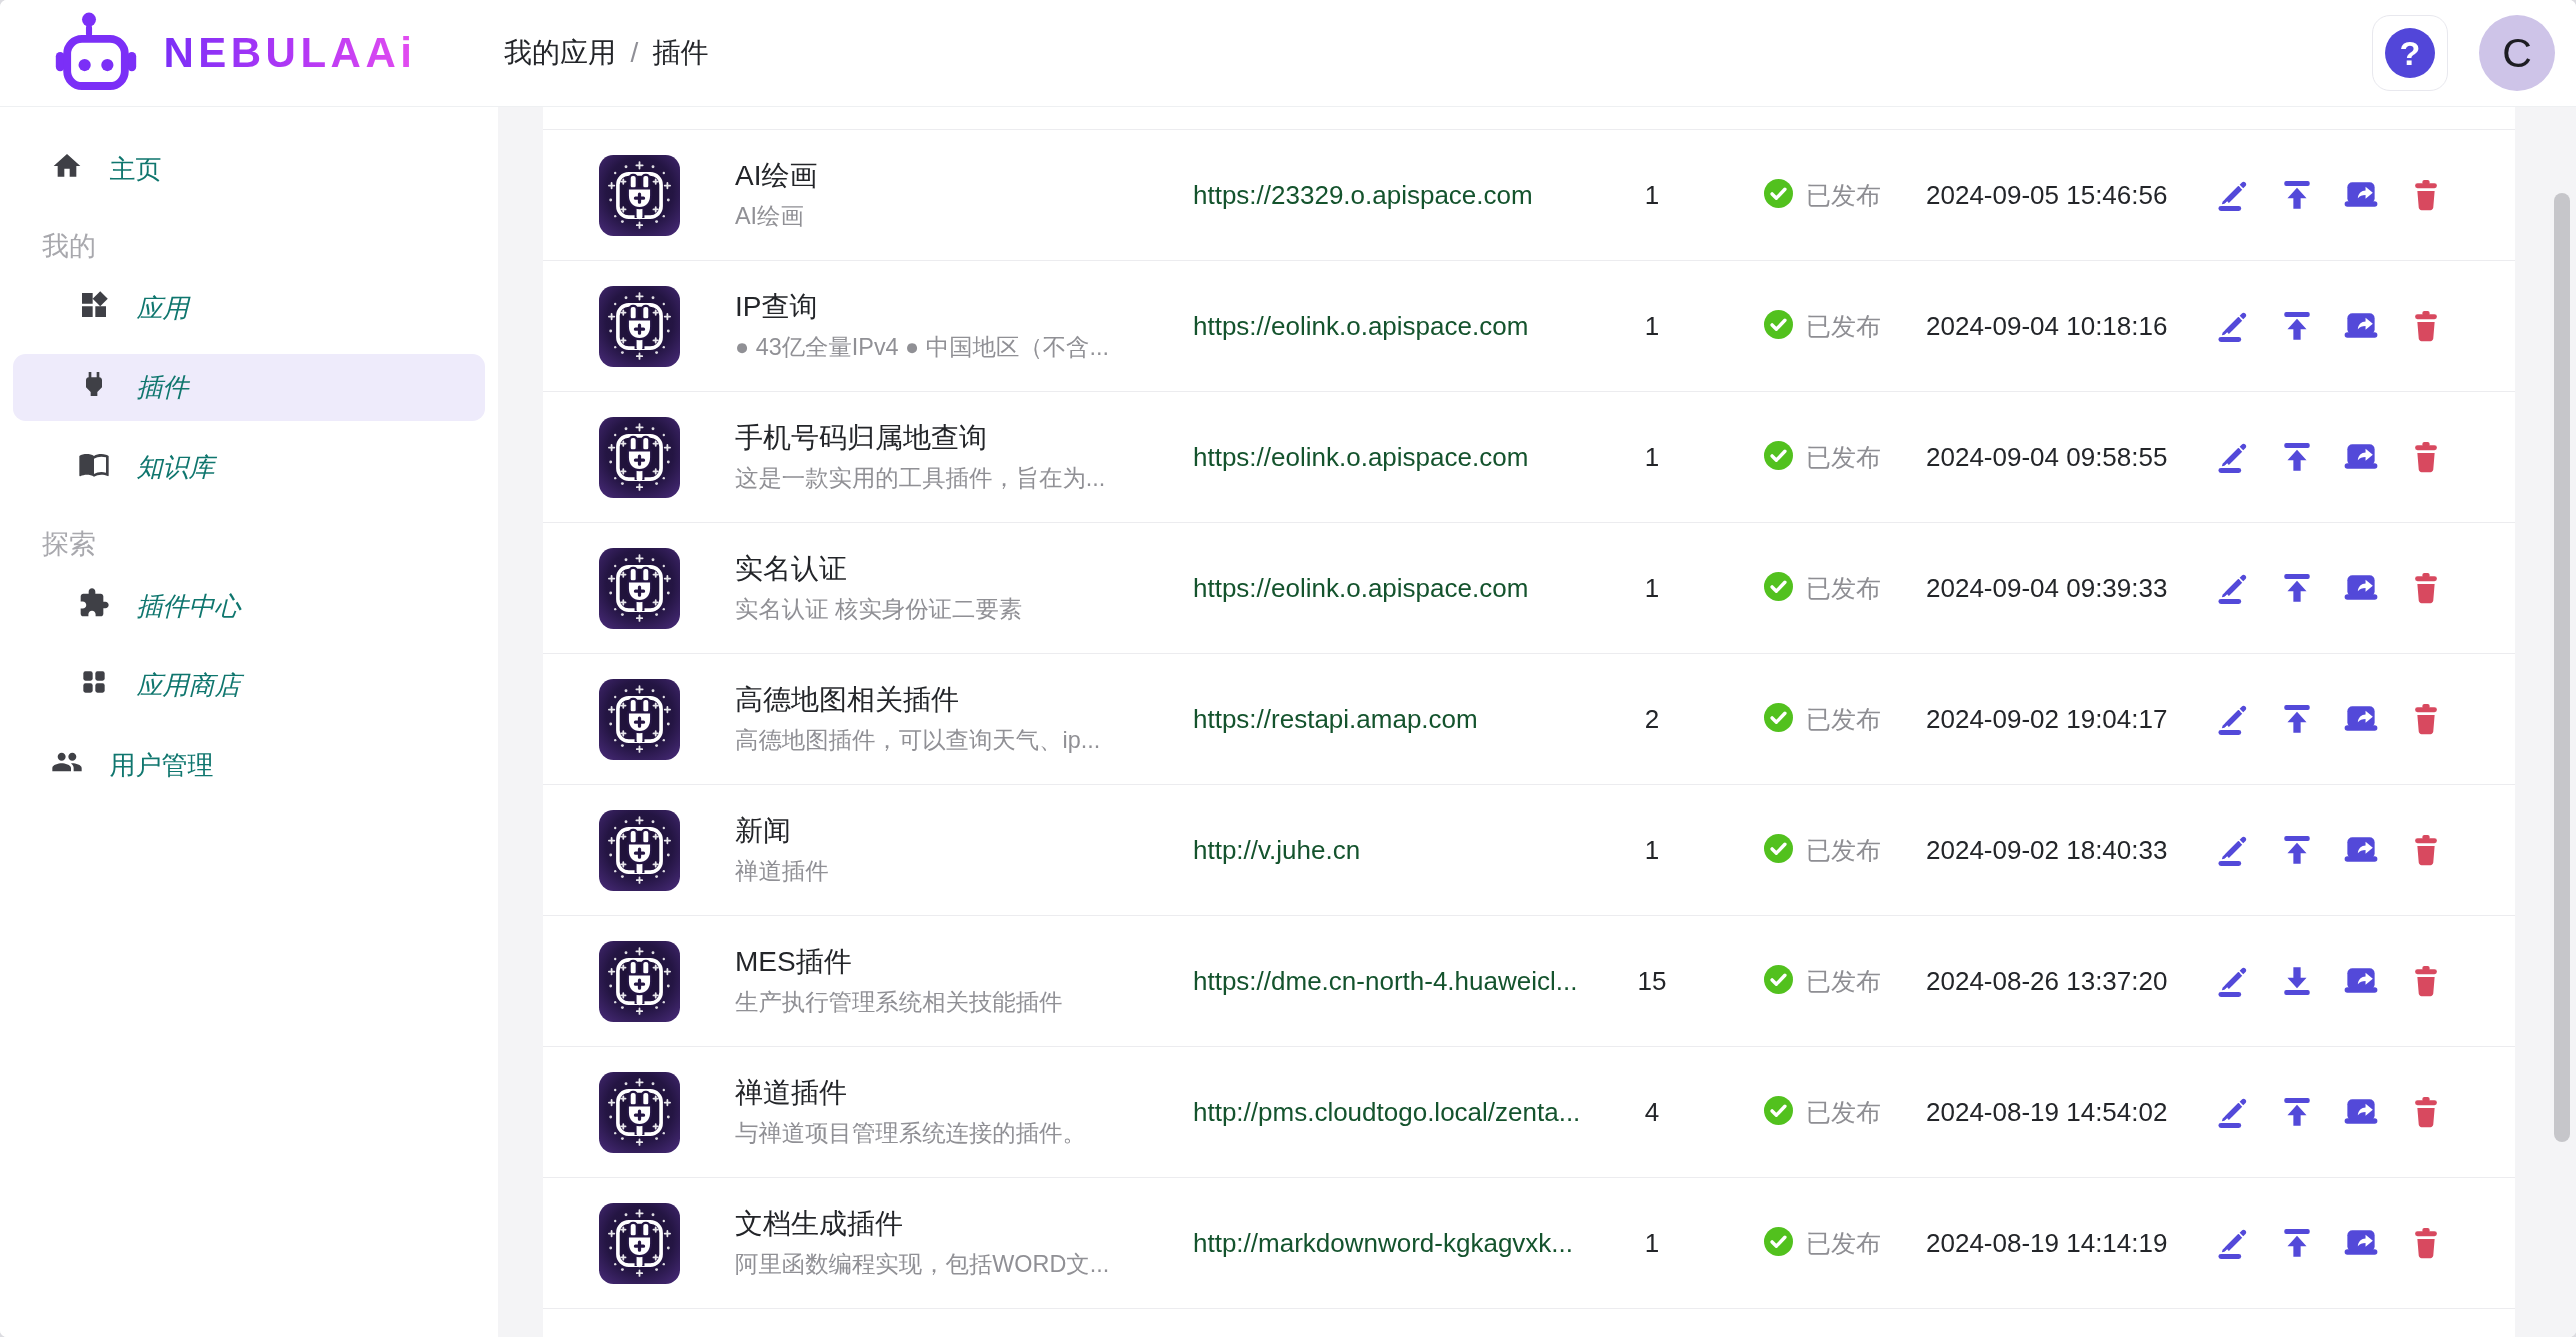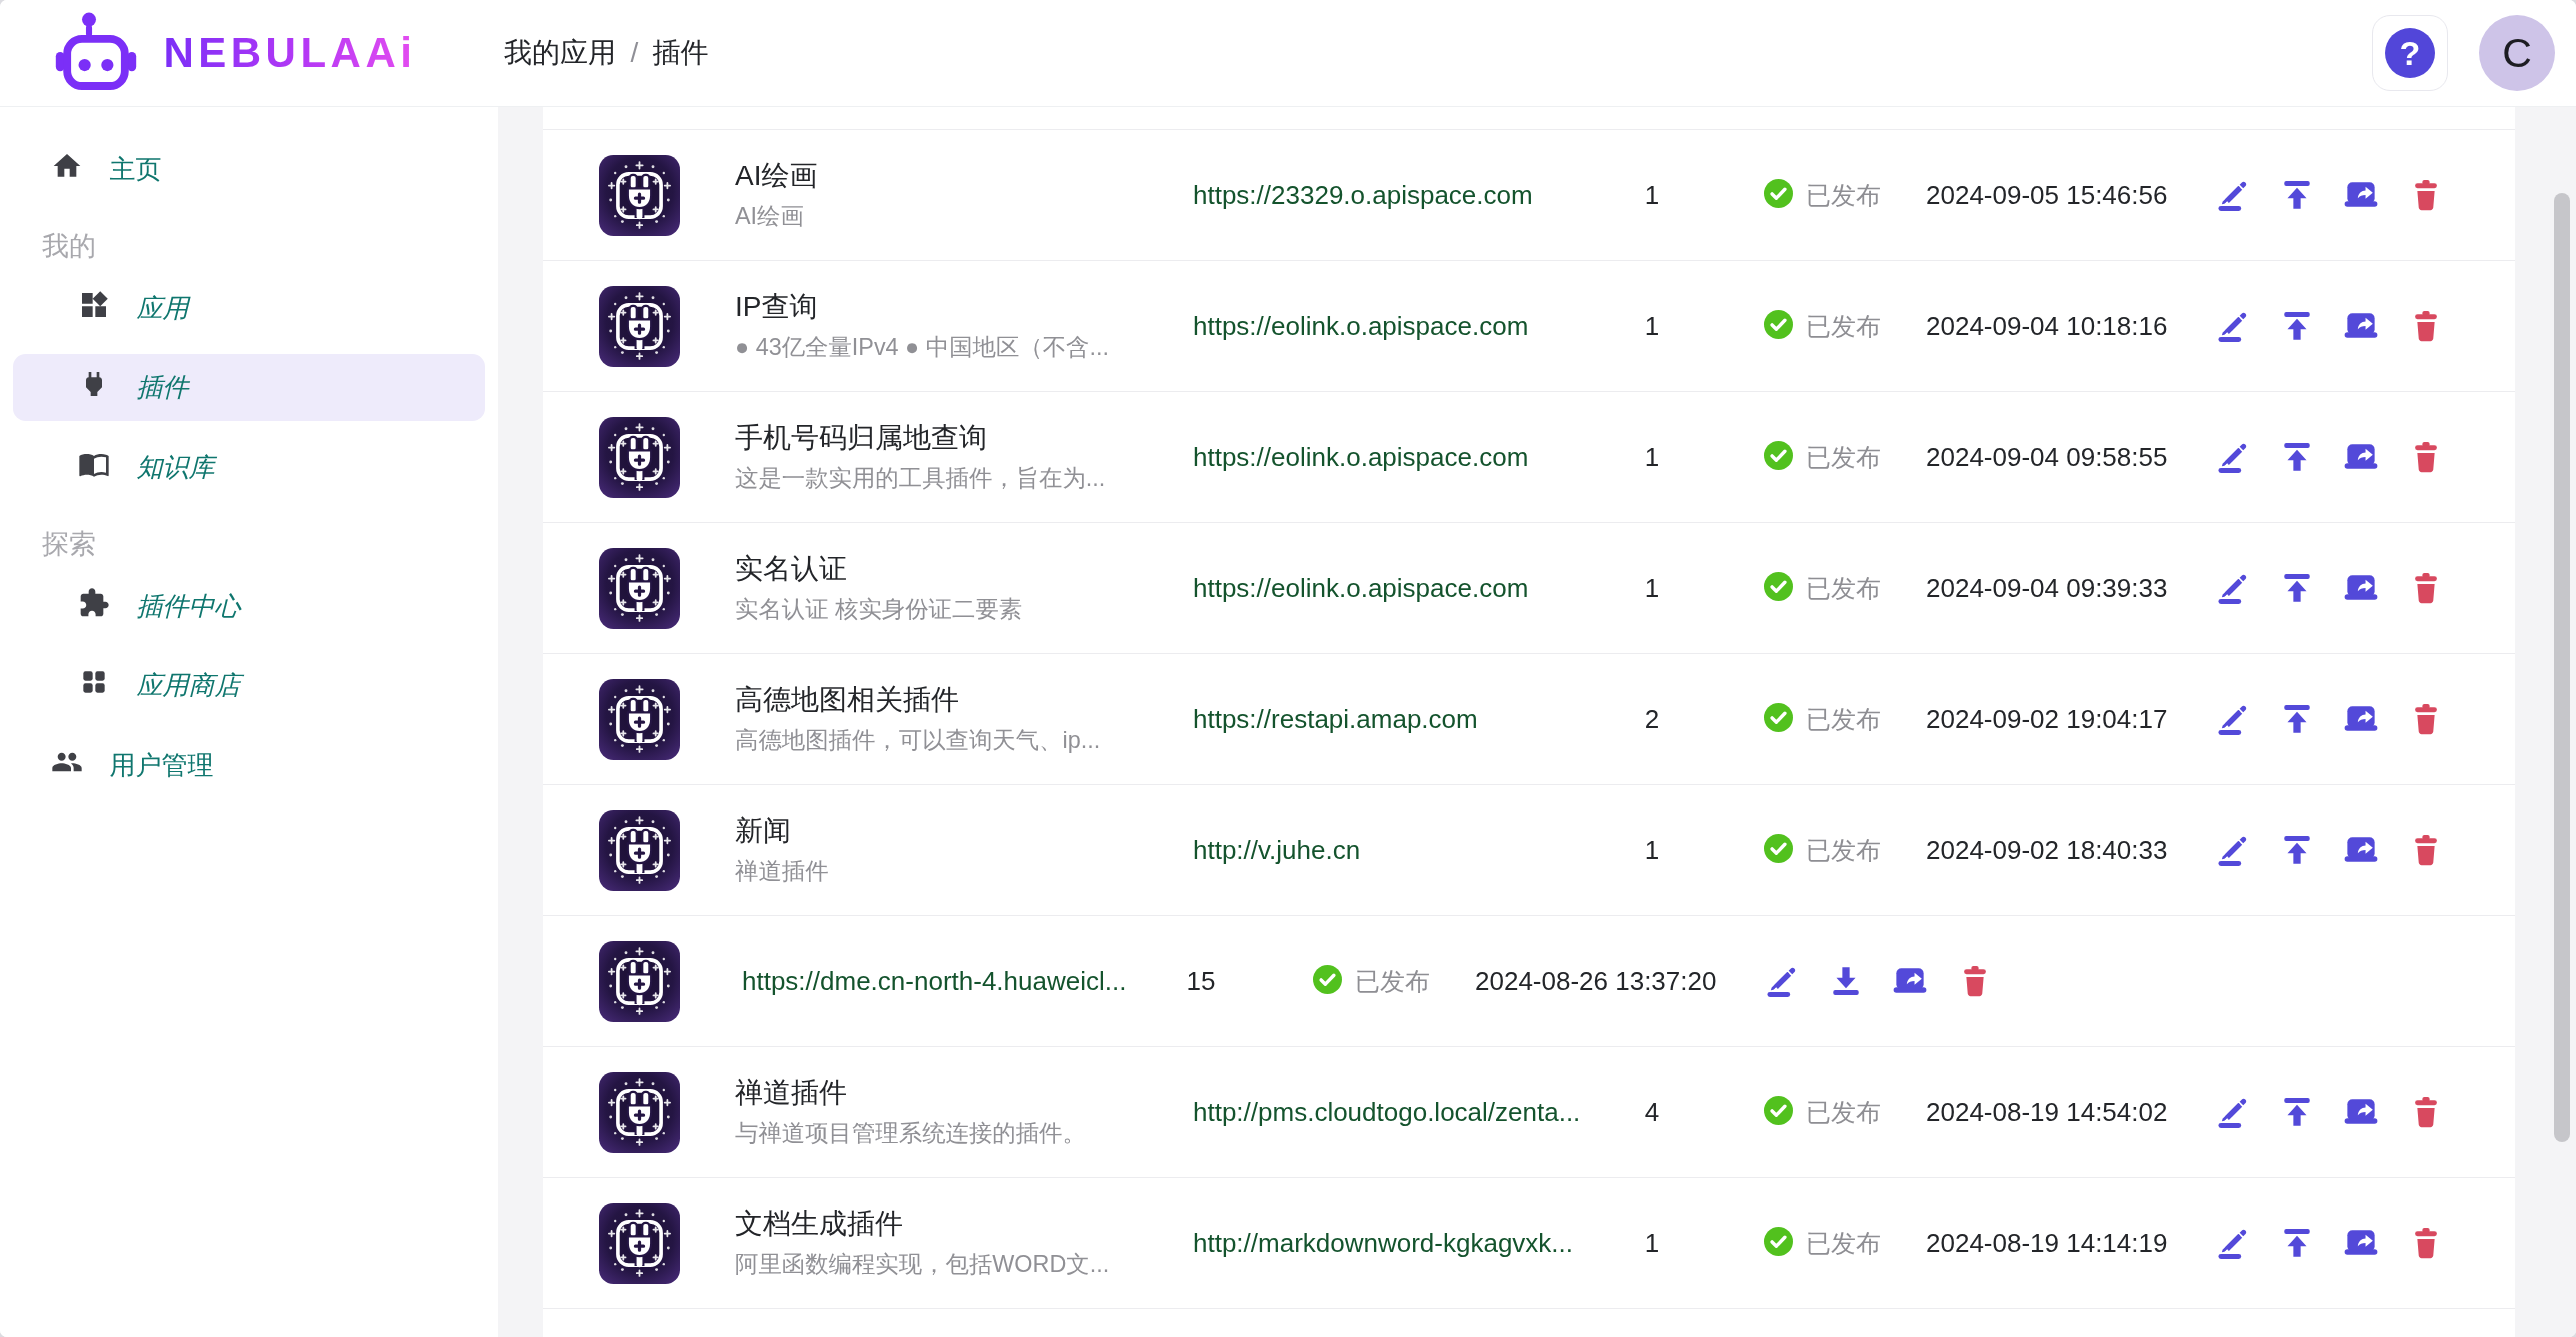--- a/index.html
+++ b/index.html
@@ -747,20 +747,24 @@
                     <circle cx="77" cy="50" r="1.6"></circle>
           <circle cx="26" cy="74" r="1.6"></circle>
                     <circle cx="64" cy="74" r="1.6"></circle>
           <circle cx="18" cy="20" r="1.3"></circle>
                     <circle cx="72" cy="20" r="1.3"></circle>
           <circle cx="18" cy="68" r="1.3"></circle>
                     <circle cx="72" cy="68" r="1.3"></circle>
         </g>
       </svg>
     </div>
+    <div class="namecell">
+      <div class="pname">MES插件</div>
+      <div class="pdesc">生产执行管理系统相关技能插件</div>
+    </div>
     <div class="purl">https://dme.cn-north-4.huaweicl...</div>
     <div class="pcount">15</div>
     <div class="pstatus">
       <span>
         <svg viewBox="0 0 34 34">
                     <circle cx="17" cy="17" r="17" fill="#52c11e"></circle>
                     <path d="M9.5 17.5l5 5 10-10.5" stroke="#fff" stroke-width="4" fill="none" stroke-linecap="round" stroke-linejoin="round"></path>
                   </svg>
       </span>
       <span class="stxt">已发布</span>

